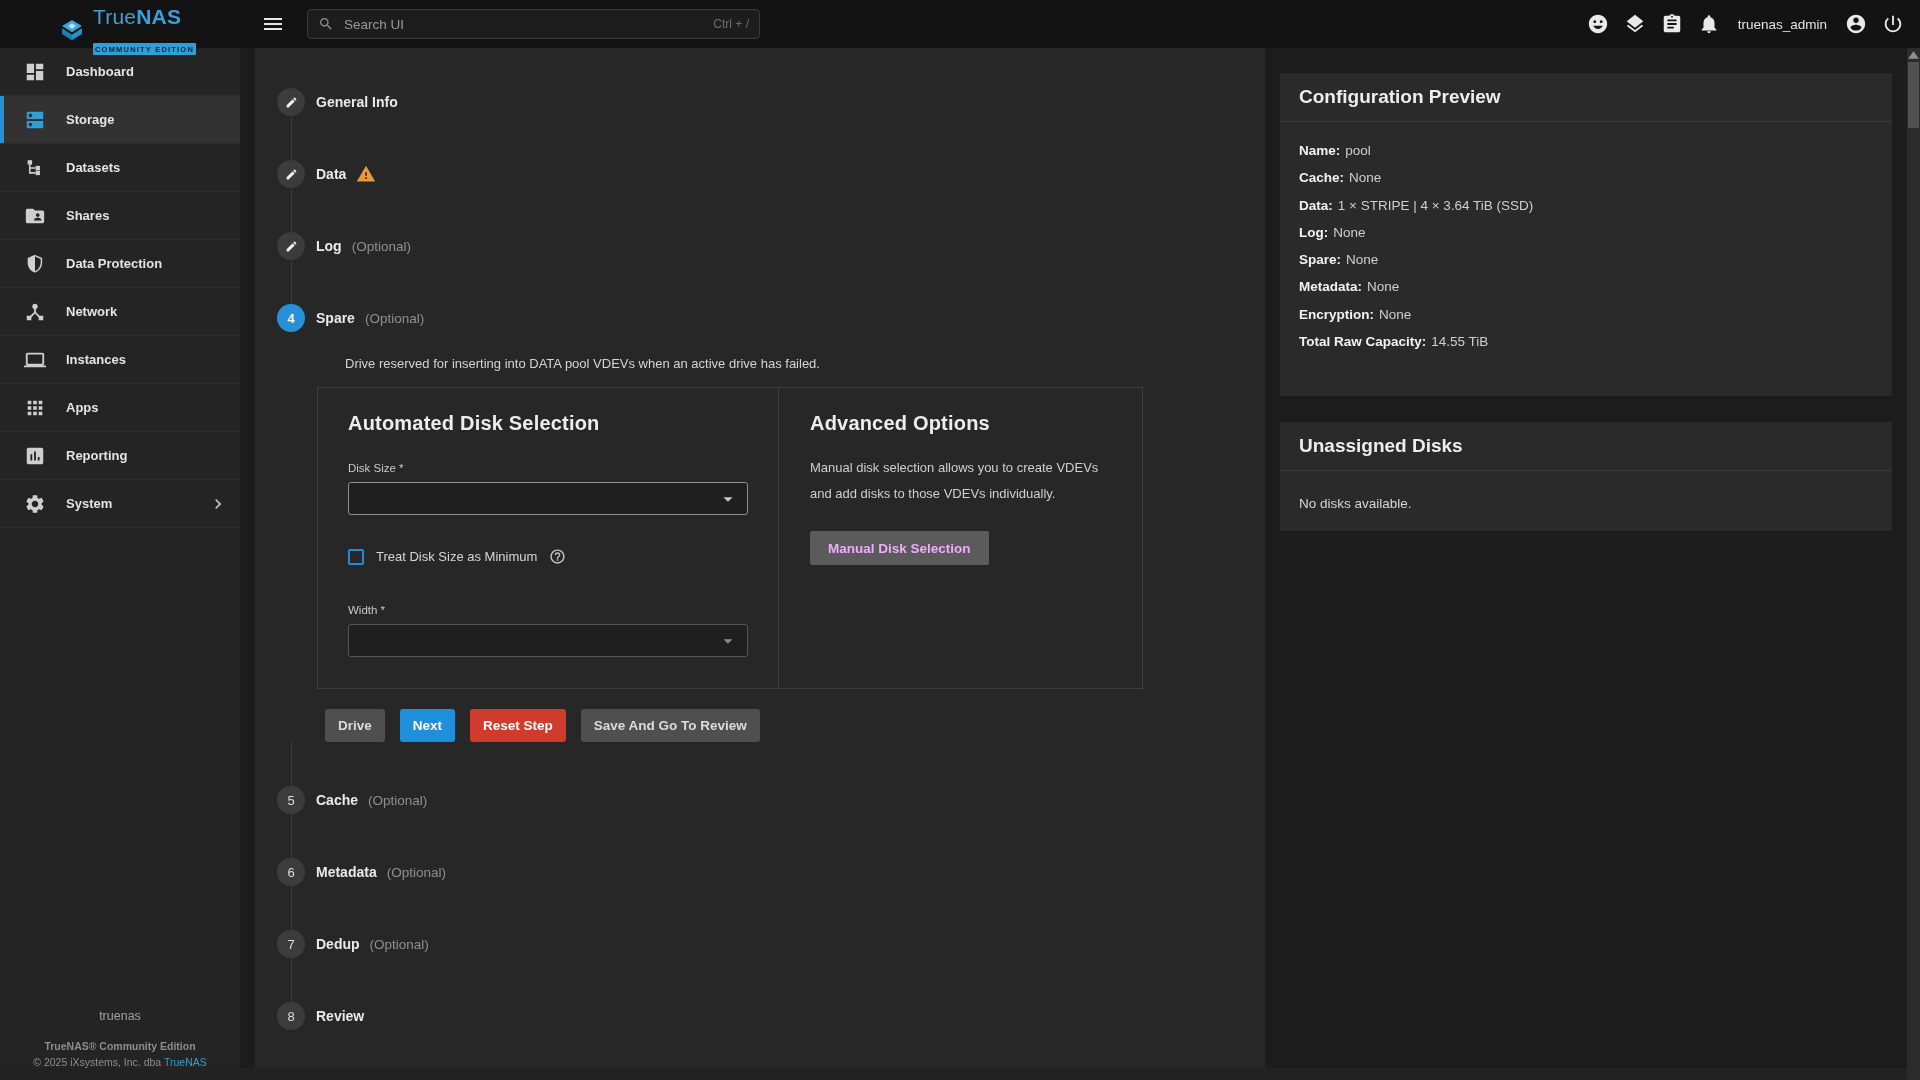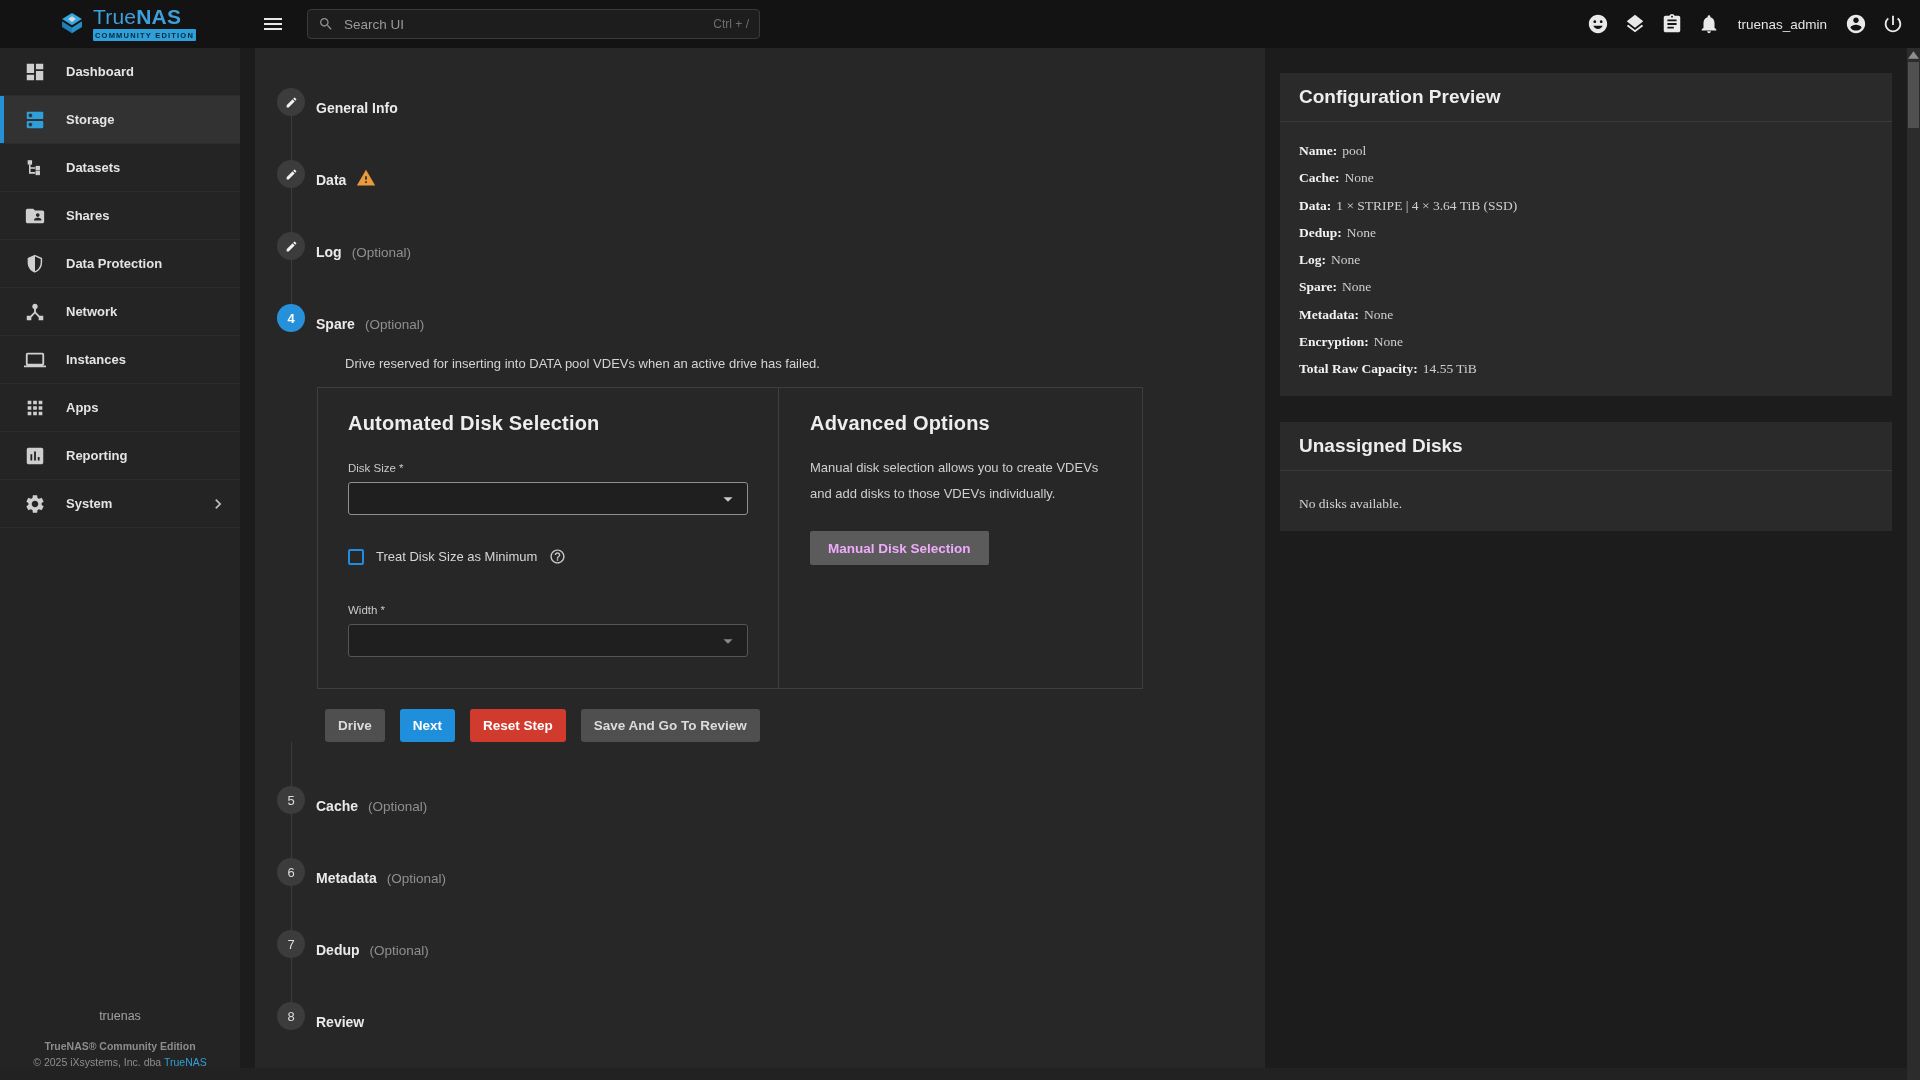--- a/index.html
+++ b/index.html
@@ -11,21 +11,21 @@
   }
   svg { display:block; }
 
   
   .header { position:absolute; top:0; left:0; right:0; height:48px; background:#131313; z-index:10; }
   .logo { position:absolute; left:58px; top:7px; display:flex; align-items:center; gap:7px; cursor:pointer; }
   .logo-icon svg { width:28px; height:28px; }
   .logo-txt { display:flex; flex-direction:column; }
   .logo-name { color:#3da0dc; font-size:21px; line-height:20px; letter-spacing:.2px; }
   .logo-name b { font-weight:700; }
-  .logo-badge { margin-top:2px; background:#2e9fd9; color:#07283c; font-size:7.5px; font-weight:700; letter-spacing:1.2px; text-align:center; padding:1.5px 2px; border-radius:1px; }
+  .logo-badge { margin-top:16px; background:#2e9fd9; color:#07283c; font-size:7.5px; font-weight:700; letter-spacing:1.2px; text-align:center; padding:1.5px 2px; border-radius:1px; }
   .hamburger { position:absolute; left:261px; top:12px; width:24px; height:24px; color:#e8e8e8; cursor:pointer; }
   .search { position:absolute; left:307px; top:9px; width:453px; height:30px; background:#1d1d1d; border:1px solid #3a3a3a; border-radius:4px; display:flex; align-items:center; padding:0 10px; }
   .search-icon { color:#8f8f8f; margin-right:8px; }
   .search input { flex:1; background:transparent; border:0; outline:0; color:#ddd; font-size:13.5px; font-family:inherit; }
   .search input::placeholder { color:#9a9a9a; }
   .search .shortcut { color:#6e6e6e; font-size:12px; }
   .header-right { position:absolute; right:16px; top:0; height:48px; display:flex; align-items:center; gap:15px; }
   .hicon { width:22px; height:22px; color:#e9e9e9; cursor:pointer; }
   .hicon svg { width:22px; height:22px; }
   .username { color:#e4e4e4; font-size:13.5px; margin:0 3px; }
@@ -48,21 +48,21 @@
 
   
   .main { position:absolute; left:255px; top:48px; width:1010px; bottom:12px; background:#272727; overflow:hidden; }
   .steps { padding-top:40px; }
   .step { position:relative; padding-left:61px; }
   .step + .step { margin-top:44px; }
   .step + .step::before { content:''; position:absolute; left:36px; top:-44px; height:44px; width:0; border-left:1px solid #3c3c3c; }
   .circle { position:absolute; left:22px; top:0; width:28px; height:28px; border-radius:50%; background:#3c3c3c; display:flex; align-items:center; justify-content:center; color:#dcdcdc; font-size:13px; cursor:pointer; }
   .circle svg { width:13px; height:13px; color:#f0f0f0; }
   .step.active .circle { background:#2691d9; color:#fff; font-weight:600; }
-  .step-head { display:flex; align-items:flex-end; height:28px; gap:10px; cursor:pointer; }
+  .step-head { display:flex; align-items:center; height:28px; gap:10px; cursor:pointer; }
   .step-label { font-size:14px; font-weight:600; color:#eaeaea; }
   .step-optional { font-size:13.5px; color:#8f8f8f; }
   .warn-icon svg { width:20px; height:20px; }
   .step-desc { margin:24px 0 0 29px; font-size:13px; color:#d4d4d4; }
 
   .card { margin:16px 0 0 1px; width:826px; height:302px; border:1px solid #3e3e3e; display:flex; }
   .card-left { width:461px; padding:24px 30px; border-right:1px solid #3e3e3e; }
   .card-right { flex:1; padding:24px 31px; }
   .card h2 { margin:0; font-size:20px; font-weight:700; color:#ededed; letter-spacing:.2px; }
   .field-label { font-size:11.5px; color:#c9c9c9; margin-top:27px; }
@@ -82,21 +82,21 @@
   .btn { height:33px; padding:0 13px; border:0; border-radius:3px; font-weight:700; font-size:13.5px; font-family:inherit; cursor:pointer; }
   .btn.gray { background:#4f4f4f; color:#dcdcdc; }
   .btn.blue { background:#1f8fdb; color:#fff; }
   .btn.red { background:#d13b2e; color:#fff; }
 
   
   .rcard { position:absolute; left:1280px; width:612px; background:#2a2a2a; }
   #card-preview { top:73px; height:323px; }
   #card-unassigned { top:422px; height:109px; }
   .rcard-title { height:49px; display:flex; align-items:center; padding:0 19px; font-size:19px; font-weight:700; color:#ededed; border-bottom:1px solid #3a3a3a; }
-  .rcard-body { padding:15px 19px;font-family:Liberation Serif, serif; }
+  .rcard-body { padding:15px 19px; }
   .prow { font-size:13.5px; line-height:27.3px; color:#cfcfcf; white-space:nowrap; }
   .prow b { color:#f2f2f2; font-weight:700; margin-right:5px; }
   .empty-text { font-size:13.5px; color:#d6d6d6; padding-top:10px; }
 
   
   .vscroll { position:absolute; right:0; top:48px; width:13px; bottom:0; background:#2c2c2c; cursor:pointer; }
   .vscroll .arrow { position:absolute; top:3px; left:0; right:0; display:flex; justify-content:center; }
   .vscroll .arrow svg { width:11px; height:8px; color:#8f8f8f; }
   .vscroll .thumb { position:absolute; top:14px; left:1px; right:1px; height:66px; background:#505050; }
   .hscroll { position:absolute; left:0; right:13px; bottom:0; height:12px; background:#222; }
@@ -389,21 +389,20 @@
 
   </div>
 </div>
 
 <div class="rcard" id="card-preview">
   <div class="rcard-title">Configuration Preview</div>
   <div class="rcard-body">
     <div class="prow"><b>Name:</b><span>pool</span></div>
     <div class="prow"><b>Cache:</b><span>None</span></div>
     <div class="prow"><b>Data:</b><span>1 × STRIPE | 4 × 3.64 TiB (SSD)</span></div>
-    <div class="prow"><b>Dedup:</b><span>None</span></div>
     <div class="prow"><b>Log:</b><span>None</span></div>
     <div class="prow"><b>Spare:</b><span>None</span></div>
     <div class="prow"><b>Metadata:</b><span>None</span></div>
     <div class="prow"><b>Encryption:</b><span>None</span></div>
     <div class="prow"><b>Total Raw Capacity:</b><span>14.55 TiB</span></div>
   </div>
 </div>
 
 <div class="rcard" id="card-unassigned">
   <div class="rcard-title">Unassigned Disks</div>

